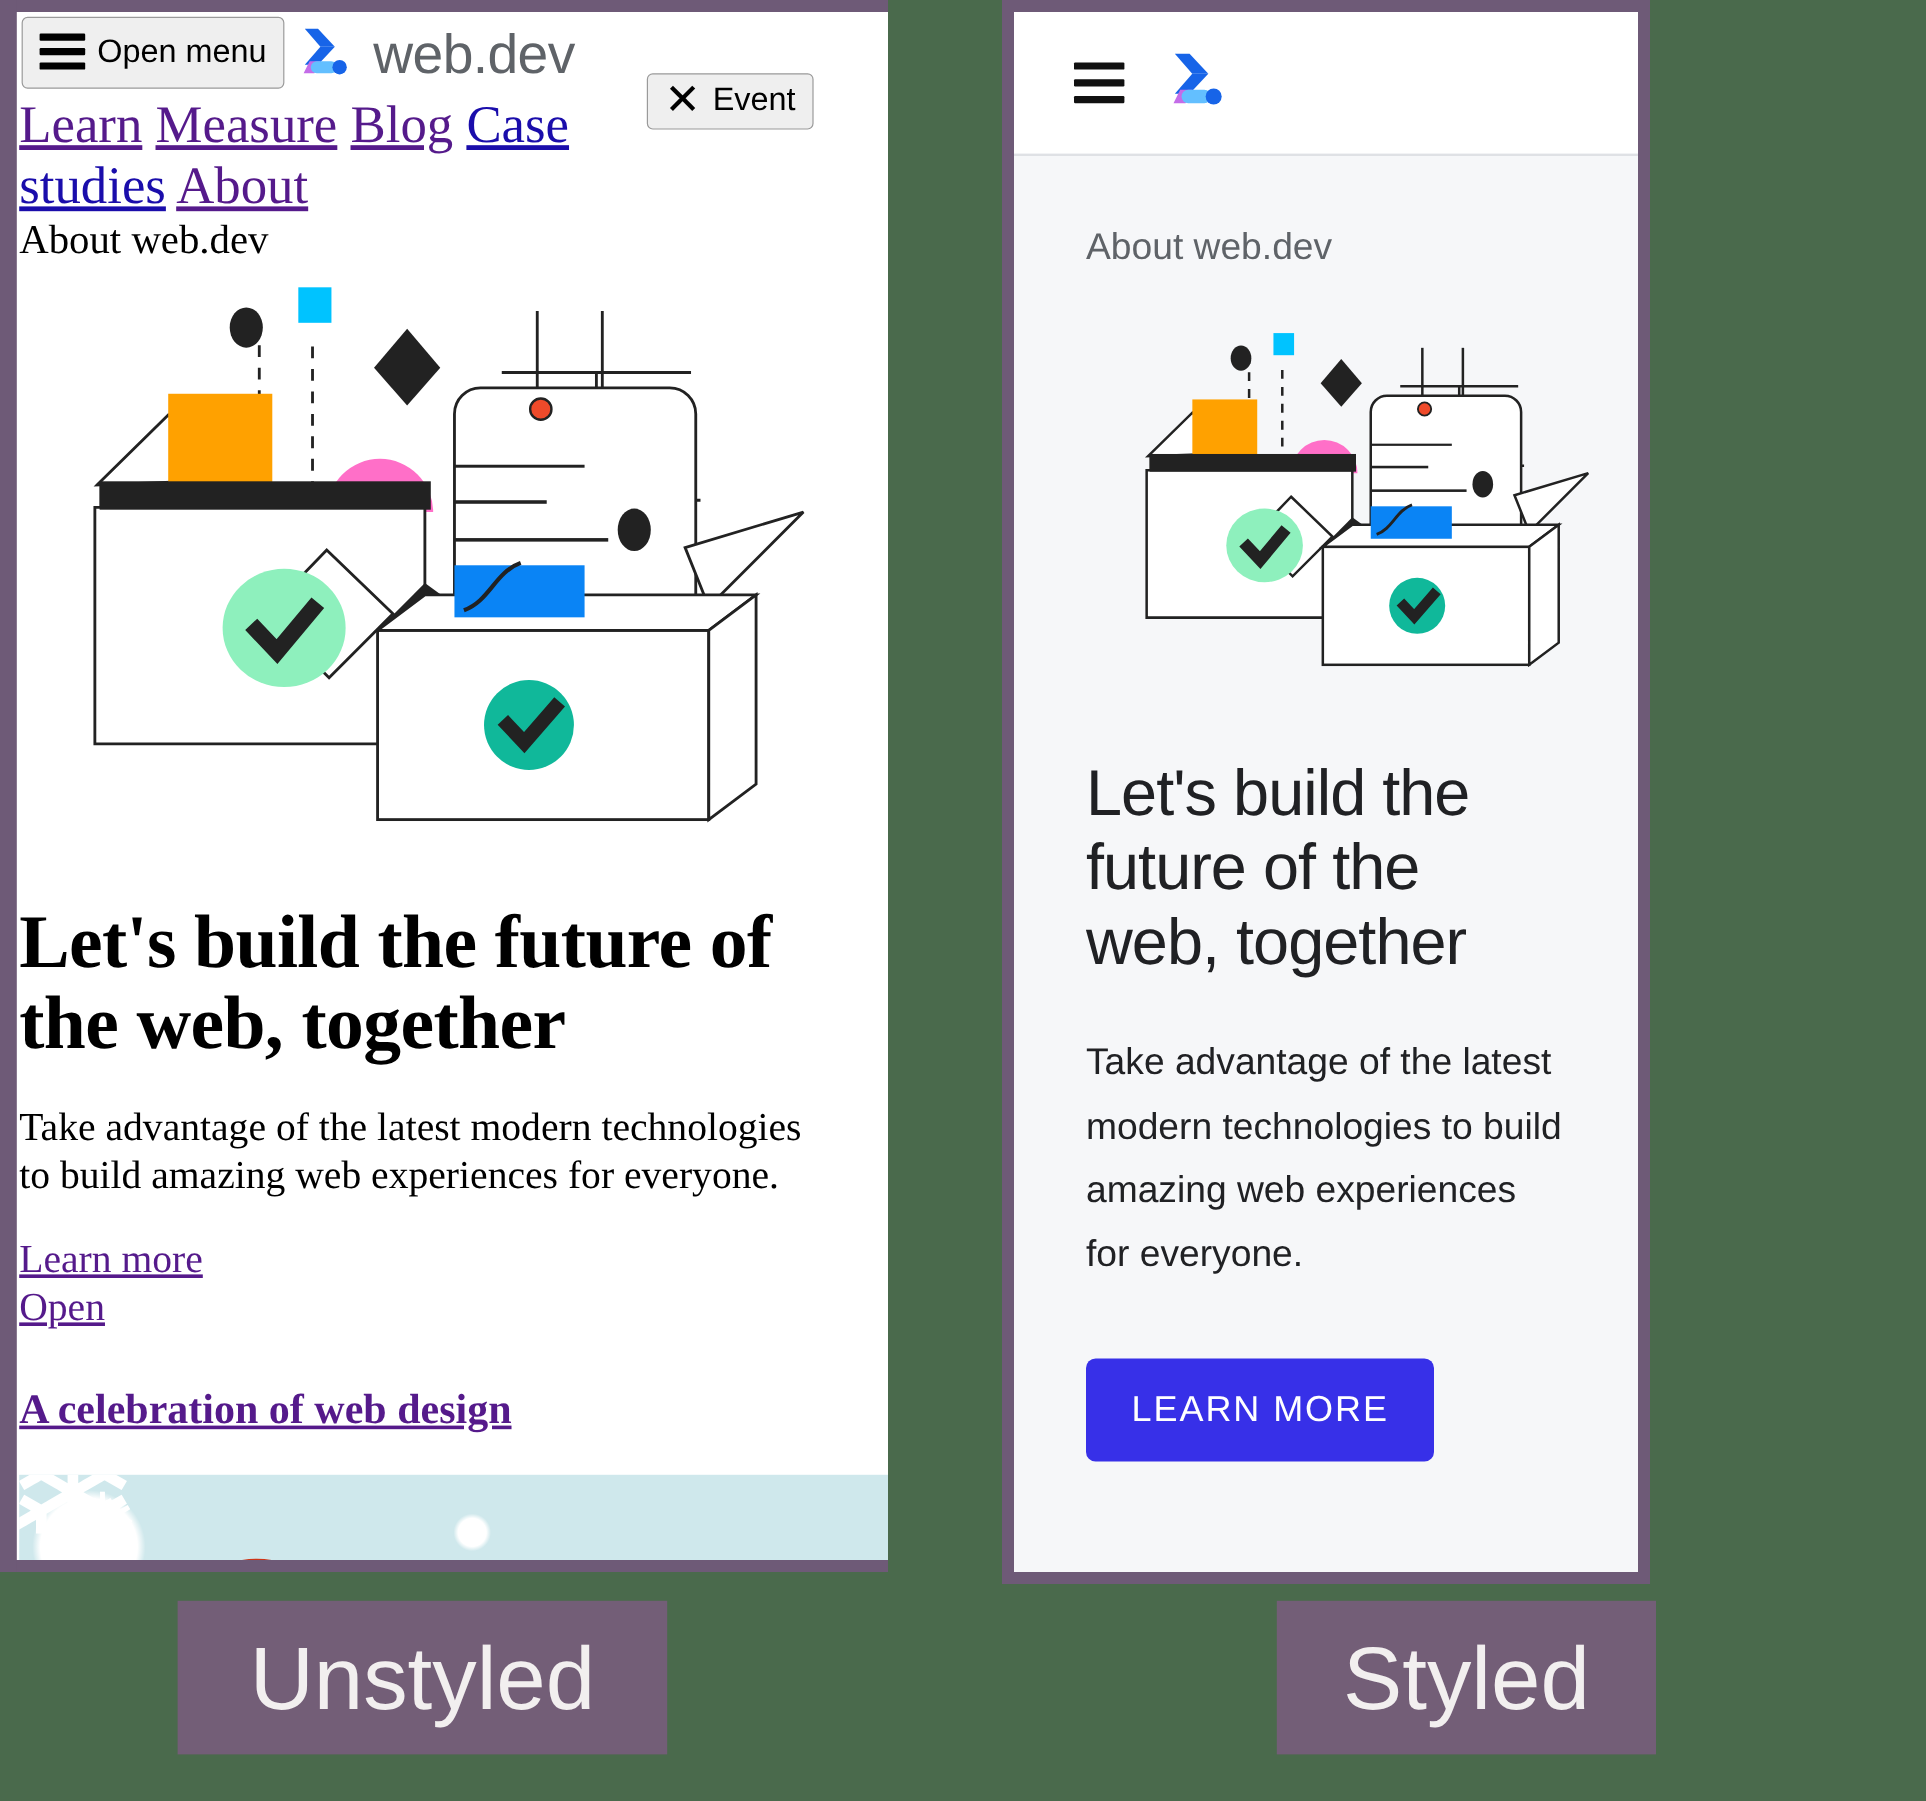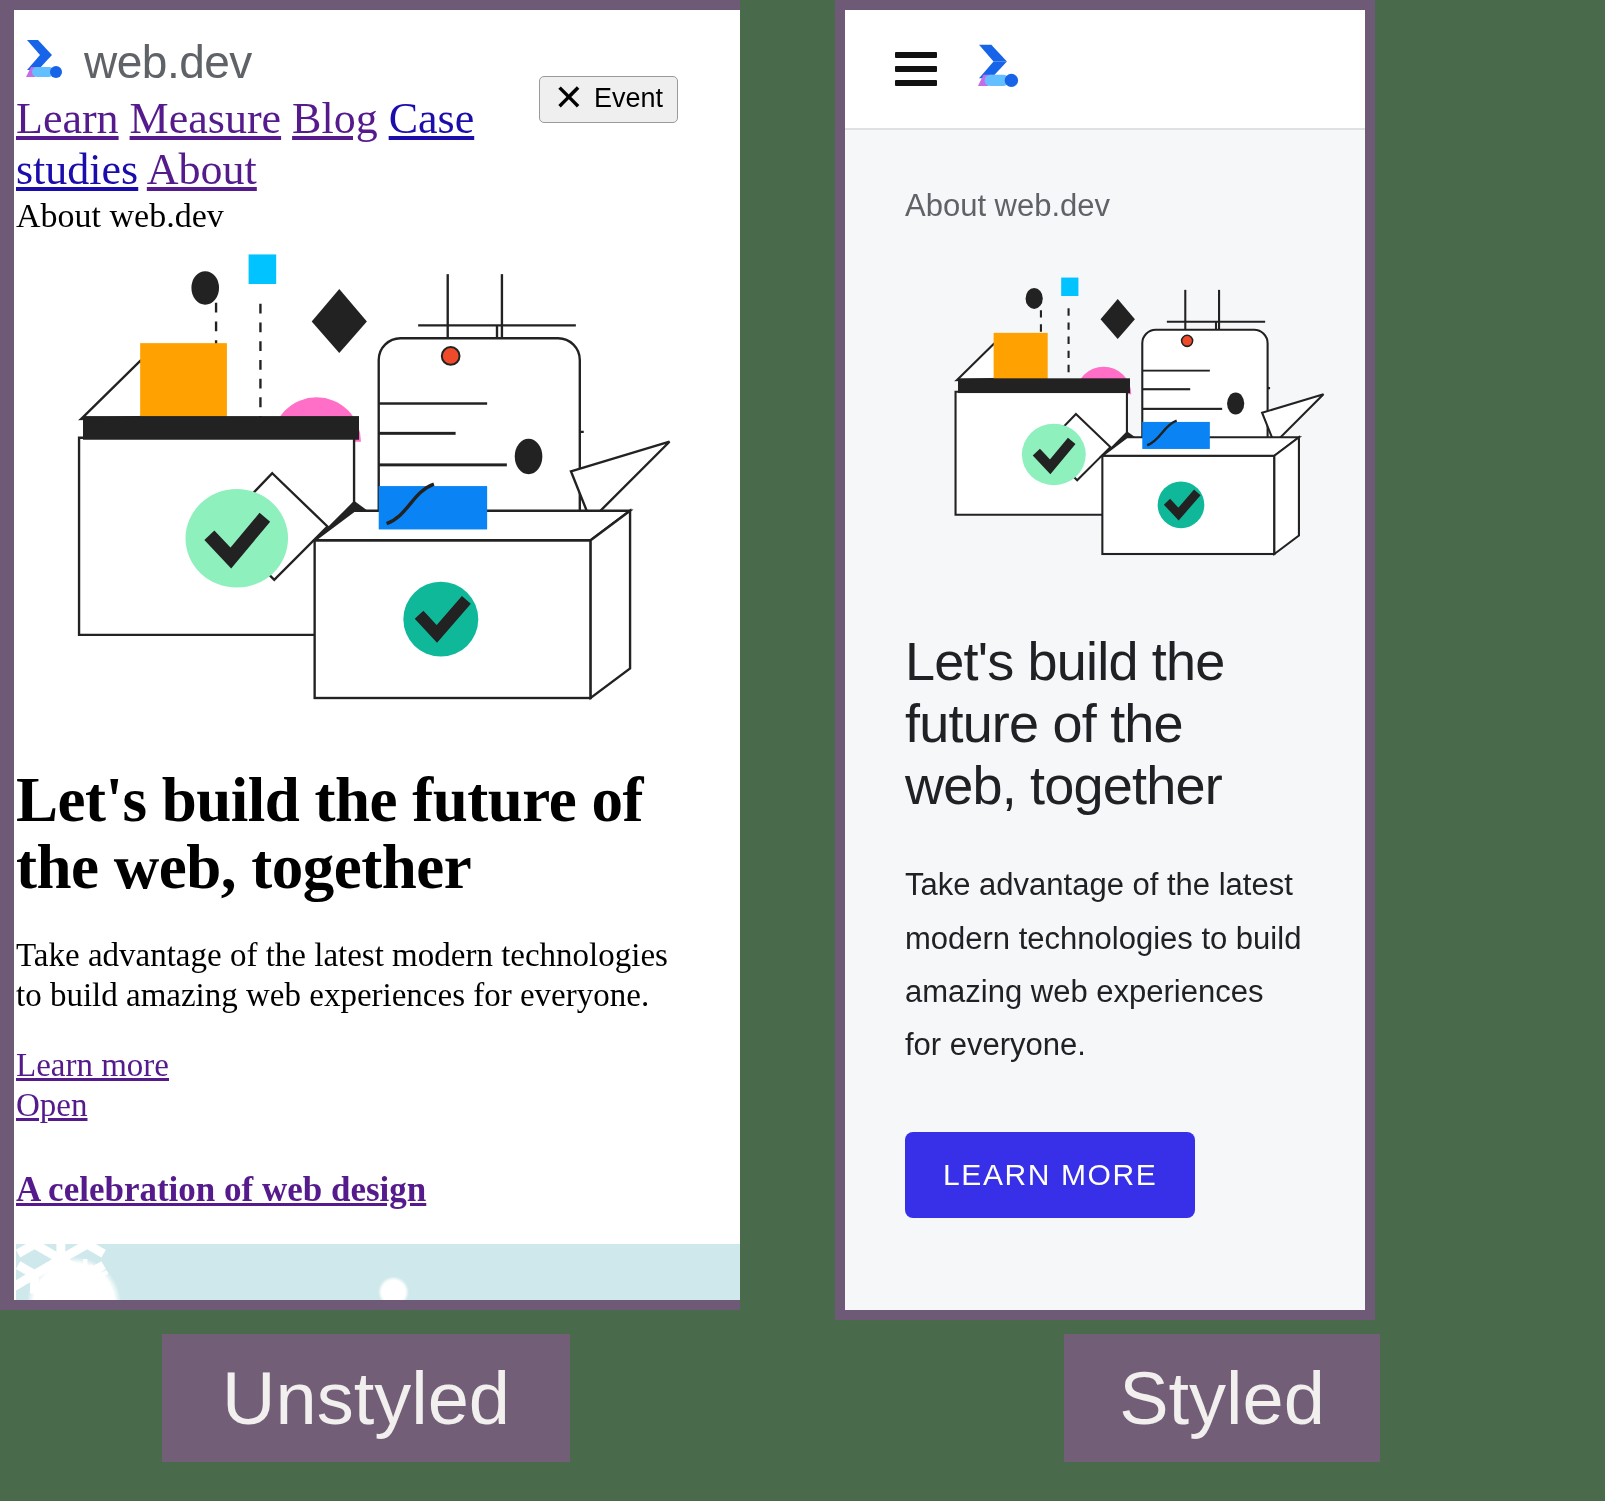--- a/index.html
+++ b/index.html
@@ -50,21 +50,21 @@
     font-family:"Liberation Sans", sans-serif;
     font-size:27px;
     color:#000;
     cursor:pointer;
     line-height:1;
   }
   .burger{display:inline-block;width:38px;}
   .burger span{display:block;height:6px;background:#000;margin:6px 0;border-radius:1px;}
   .xicon{font-size:36px;font-weight:400;line-height:0.8;display:inline-block;}
 
-  .u-logo{display:flex;align-items:center;gap:14px;margin-top:20px;}
+  .u-logo{display:flex;align-items:flex-start;gap:14px;margin-top:4px;}
   .u-logo-text{font-family:"Liberation Sans", sans-serif;font-size:46px;color:#5F6368;letter-spacing:-0.5px;}
 
   .u-navrow{display:flex;align-items:flex-start;justify-content:space-between;padding:4px 0 0 2px;}
   .u-navlinks{font-size:44px;line-height:1.15;}
   .u-navlinks a{text-decoration:underline;margin-right:0;}
   .a-vis{color:#551A8B;}
   .a-new{color:#1a0dab;}
   .u-sub{font-size:34px;padding-left:2px;margin-top:2px;}
 
   .u-h1{
@@ -98,21 +98,21 @@
 
   
   .logomark{position:relative;display:inline-block;}
 
   
   .caption{
     position:absolute;background:#735E77;color:#F2EFEF;
     display:flex;align-items:center;justify-content:center;
     font-size:74px;font-family:"Liberation Sans",sans-serif;font-weight:400;
   }
-  #caption-unstyled{left:162px;top:1334px;width:408px;height:128px;}
+  #caption-unstyled{left:148px;top:1334px;width:408px;height:128px;}
   #caption-styled{left:1040px;top:1334px;width:316px;height:128px;margin-left:24px;}
 
   
   .promo{
     margin:34px 0 0 2px;width:726px;height:150px;
     background:
       radial-gradient(circle at 8% 40%, #ffffff 0 6%, rgba(255,255,255,0) 7%),
       radial-gradient(circle at 52% 32%, #ffffff 0 3%, rgba(255,255,255,0) 4%),
       radial-gradient(circle at 30% 75%, #ffffff 0 2%, rgba(255,255,255,0) 3%),
       linear-gradient(#CFE8EC,#CFE8EC);
@@ -124,20 +124,28 @@
     font-style:italic;font-weight:bold;font-size:92px;
   }
 </style>
 </head>
 <body>
 
 <div class="panel" id="panel-unstyled">
   <div class="u-body">
 
     <div class="u-topbar">
+      <button class="ua-btn">
+        <span class="burger">
+            <span></span>
+            <span></span>
+            <span></span>
+          </span>
+        <span>Open menu</span>
+      </button>
 
       <div class="u-logo">
         <span class="logomark">
           <svg width="52" height="52" viewBox="0 0 52 52" aria-hidden="true">
             <path d="M9 6 L20 6 L34 21 L22 21 Z" fill="#1764E8"></path>
             <path d="M22 21 L34 21 L20 36 L9 36 Z" fill="#1764E8"></path>
             <path d="M13 33 h9 l-5 10 h-9 z" fill="#C46CE8"></path>
             <rect x="14" y="33" width="22" height="10" rx="5" fill="#63BFFF"></rect>
             <circle cx="38" cy="38" r="6" fill="#1764E8"></circle>
           </svg>

